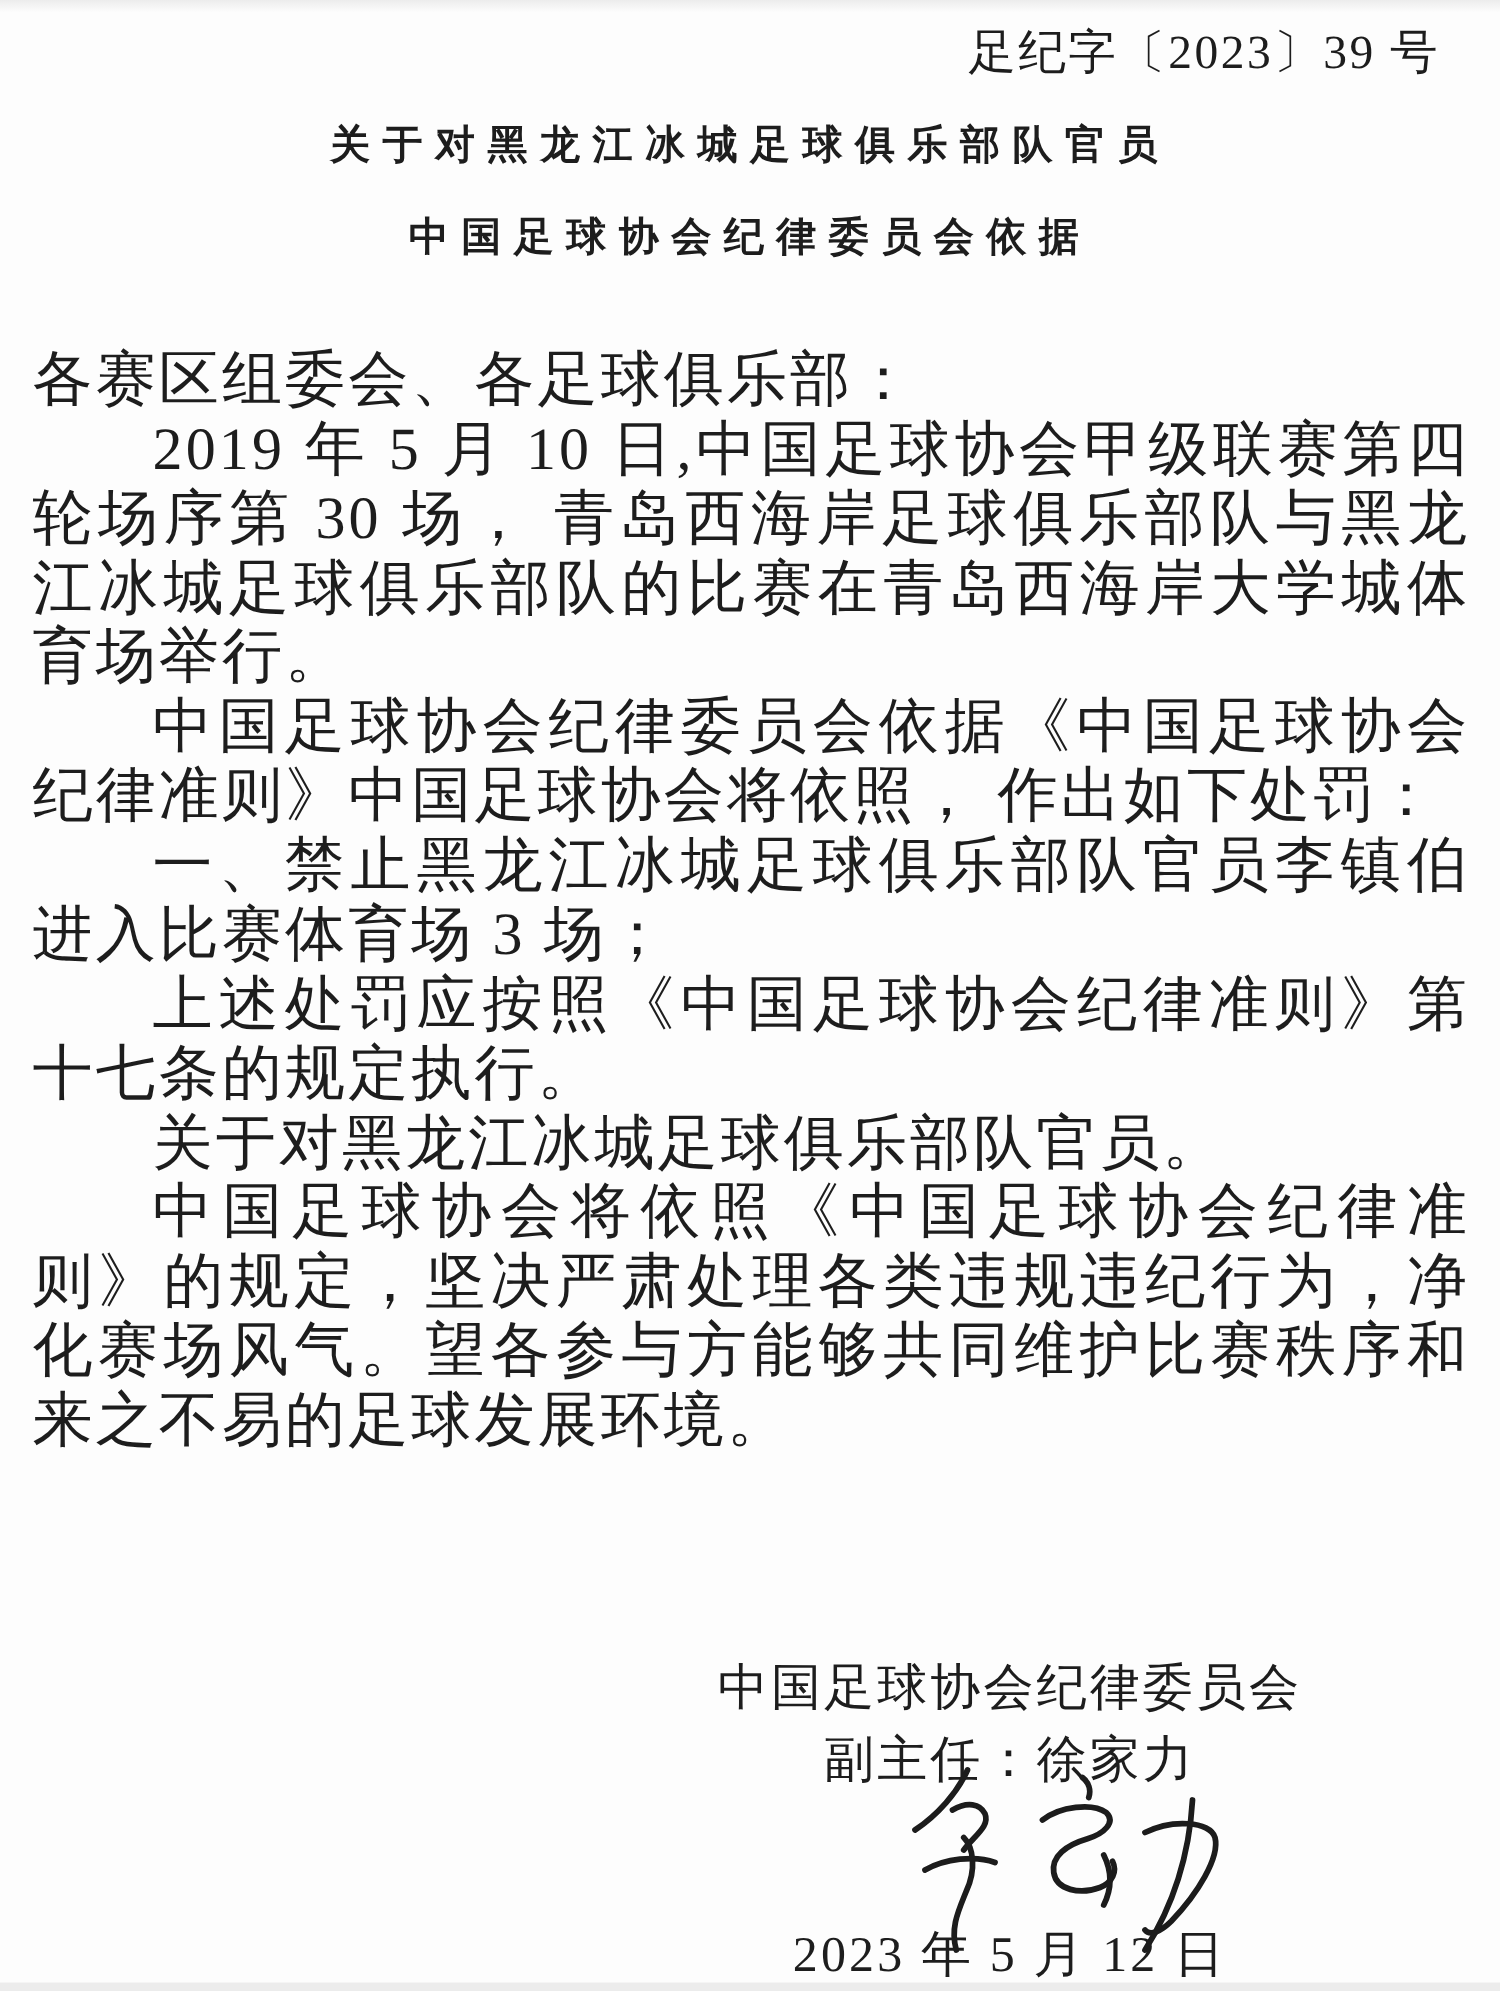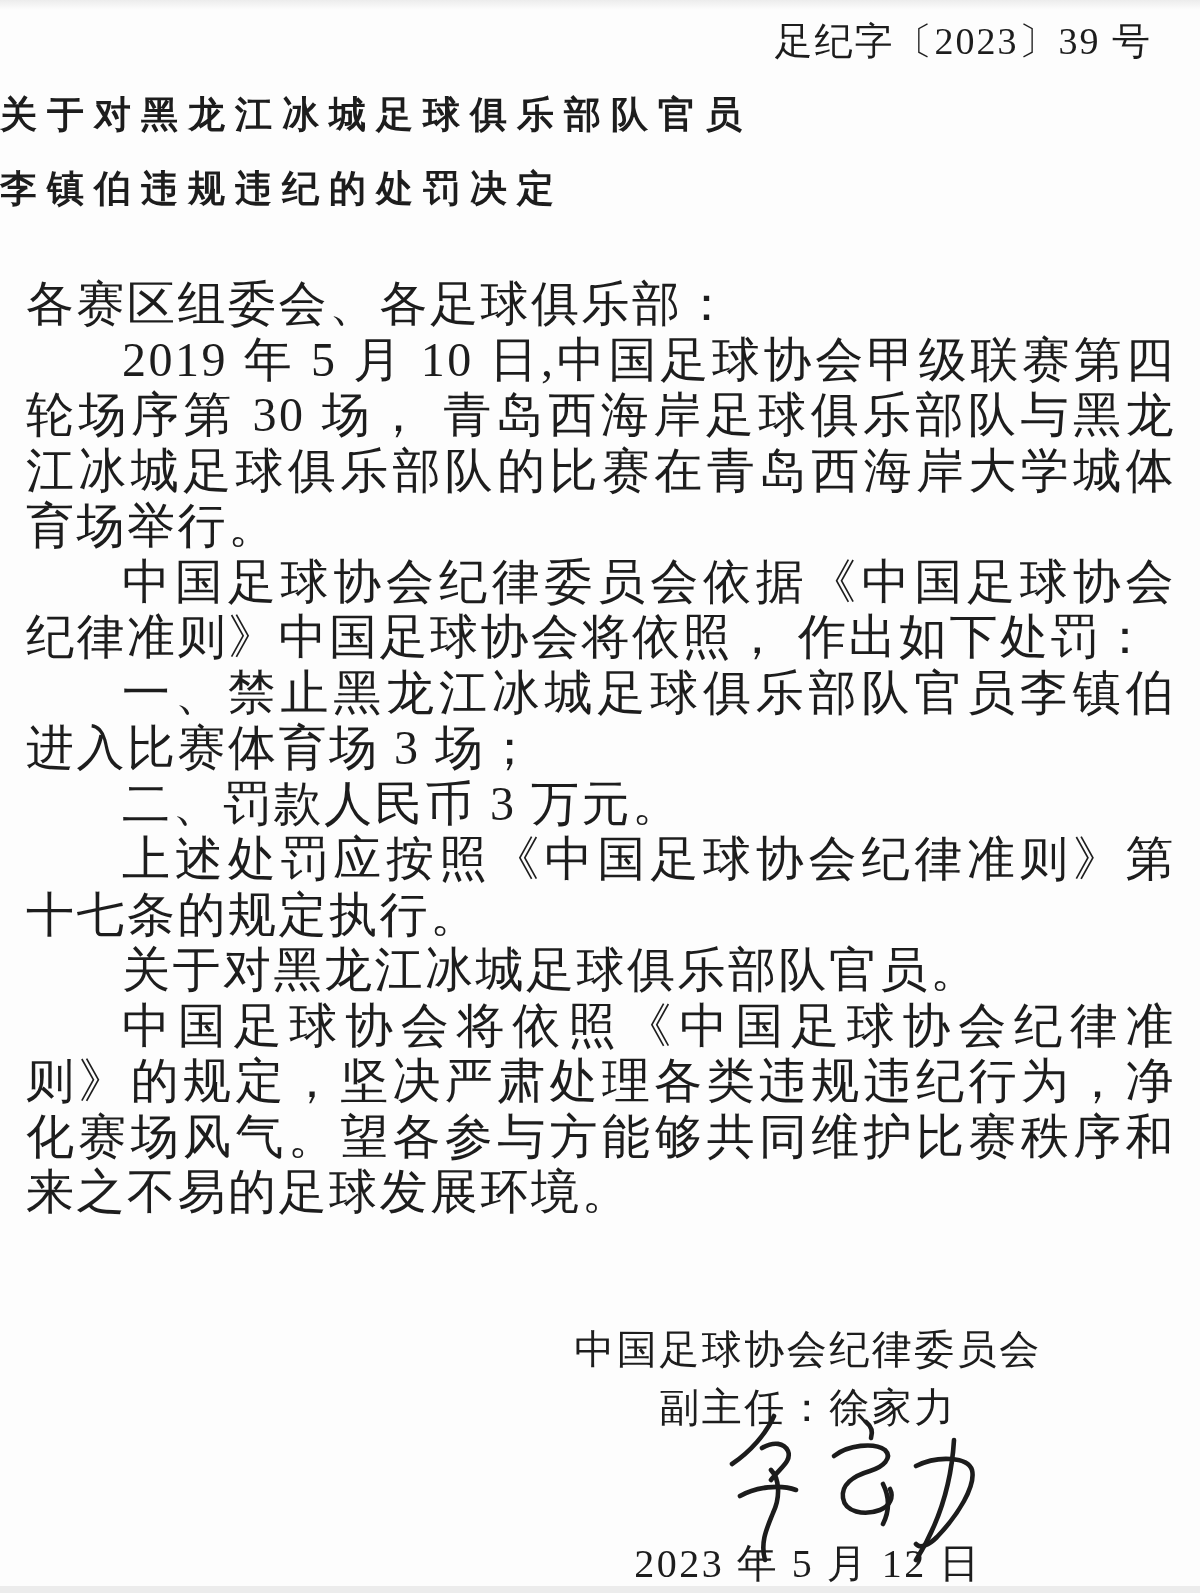--- a/index.html
+++ b/index.html
@@ -32,22 +32,22 @@
     right: 48px;
     font-size: 38px;
     letter-spacing: 2px;
     white-space: nowrap;
   }
   .title {
     position: absolute;
     top: 78px;
     left: 0;
     width: 100%;
-    text-align: left;
-    font-size: 37px;
+    text-align: center;
+    font-size: 32px;
     font-weight: bold;
     line-height: 74px;
     letter-spacing: 10px;
     white-space: nowrap;
   }
   .body-text {
     position: absolute;
     top: 276px;
     left: 26px;
     width: 1150px;
@@ -81,30 +81,29 @@
 </style>
 </head>
 <body>
 
 <div class="page">
 
   <div class="doc-number">足纪字〔2023〕39 号</div>
 
   <div class="title">
     <div>关于对黑龙江冰城足球俱乐部队官员</div>
-    <div>李镇伯违规违纪的处罚决定</div>
+    <div>中国足球协会纪律委员会依据</div>
   </div>
 
   <div class="body-text">
     <p class="salutation">各赛区组委会、各足球俱乐部：</p>
     <div id="paragraphs">
         <p>2019 年 5 月 10 日,中国足球协会甲级联赛第四轮场序第 30 场， 青岛西海岸足球俱乐部队与黑龙江冰城足球俱乐部队的比赛在青岛西海岸大学城体育场举行。</p>
         <p>中国足球协会纪律委员会依据《中国足球协会纪律准则》中国足球协会将依照， 作出如下处罚：</p>
         <p>一、禁止黑龙江冰城足球俱乐部队官员李镇伯进入比赛体育场 3 场；</p>
-        <p>二、罚款人民币 3 万元。</p>
         <p>上述处罚应按照《中国足球协会纪律准则》第十七条的规定执行。</p>
         <p>关于对黑龙江冰城足球俱乐部队官员。</p>
         <p>中国足球协会将依照《中国足球协会纪律准则》的规定，坚决严肃处理各类违规违纪行为，净化赛场风气。望各参与方能够共同维护比赛秩序和来之不易的足球发展环境。</p>
       </div>
   </div>
 
   <div class="sig-block-line sig-org">中国足球协会纪律委员会</div>
 
   <div class="sig-block-line sig-signer">副主任：徐家力</div>
 

